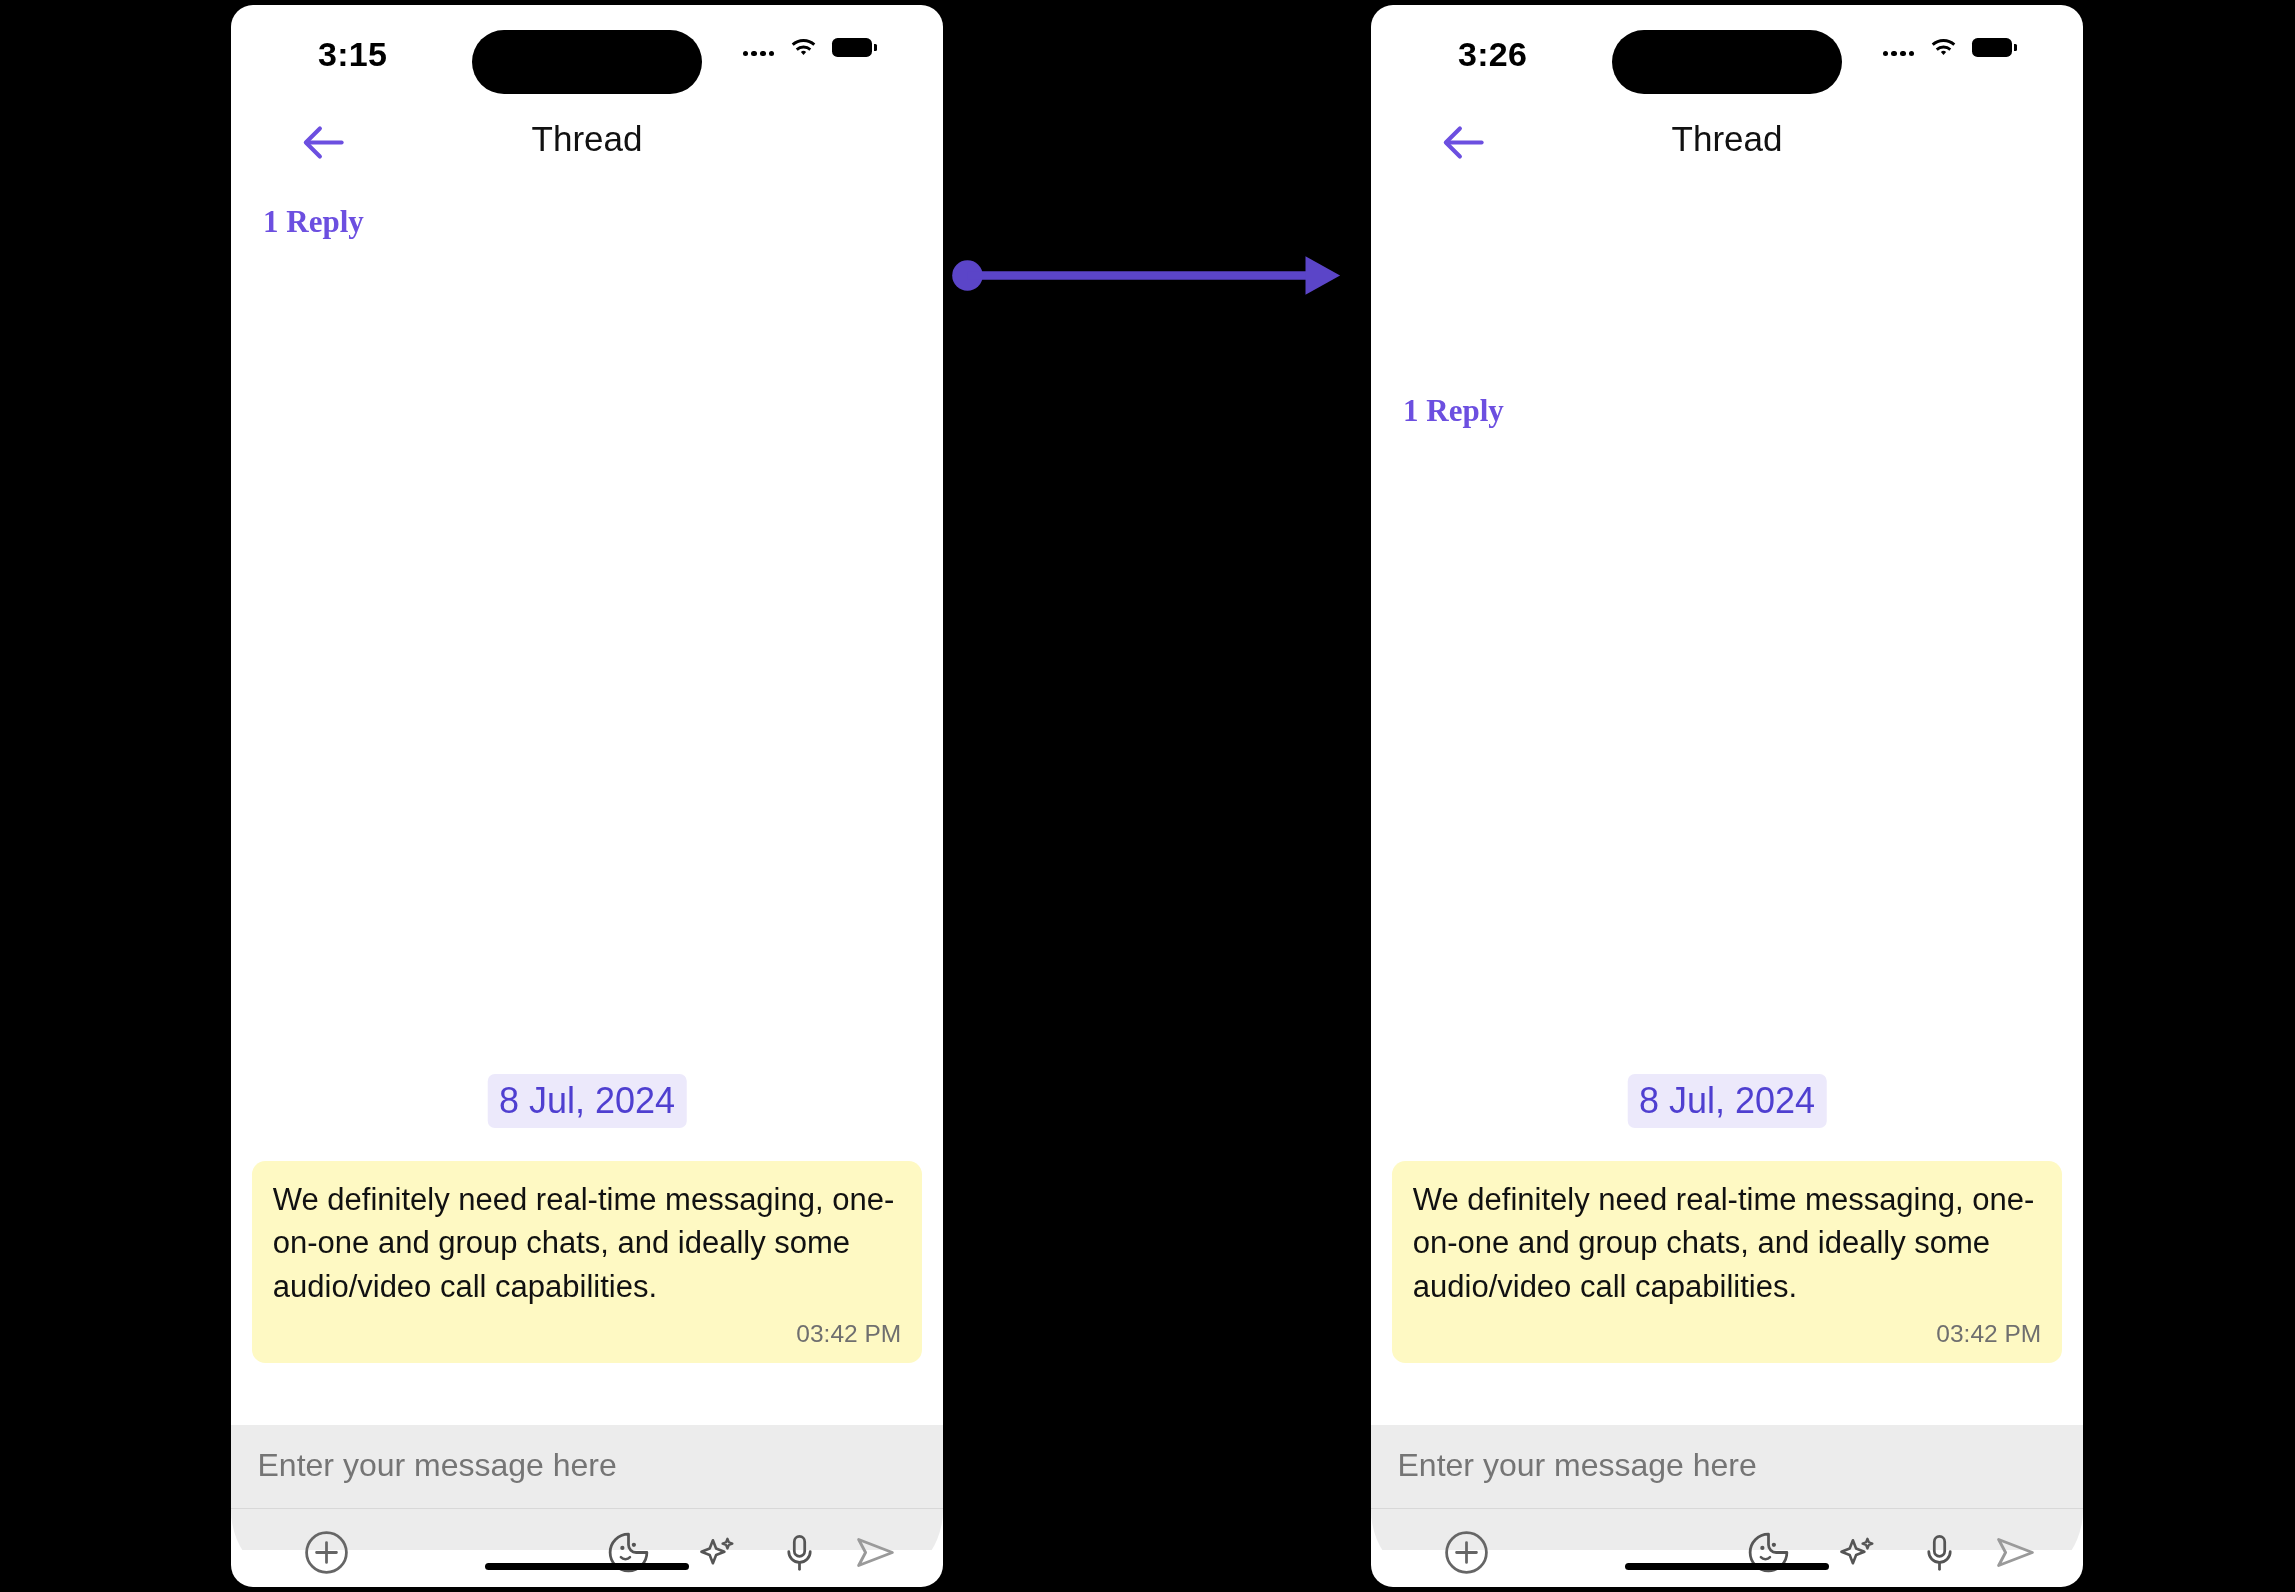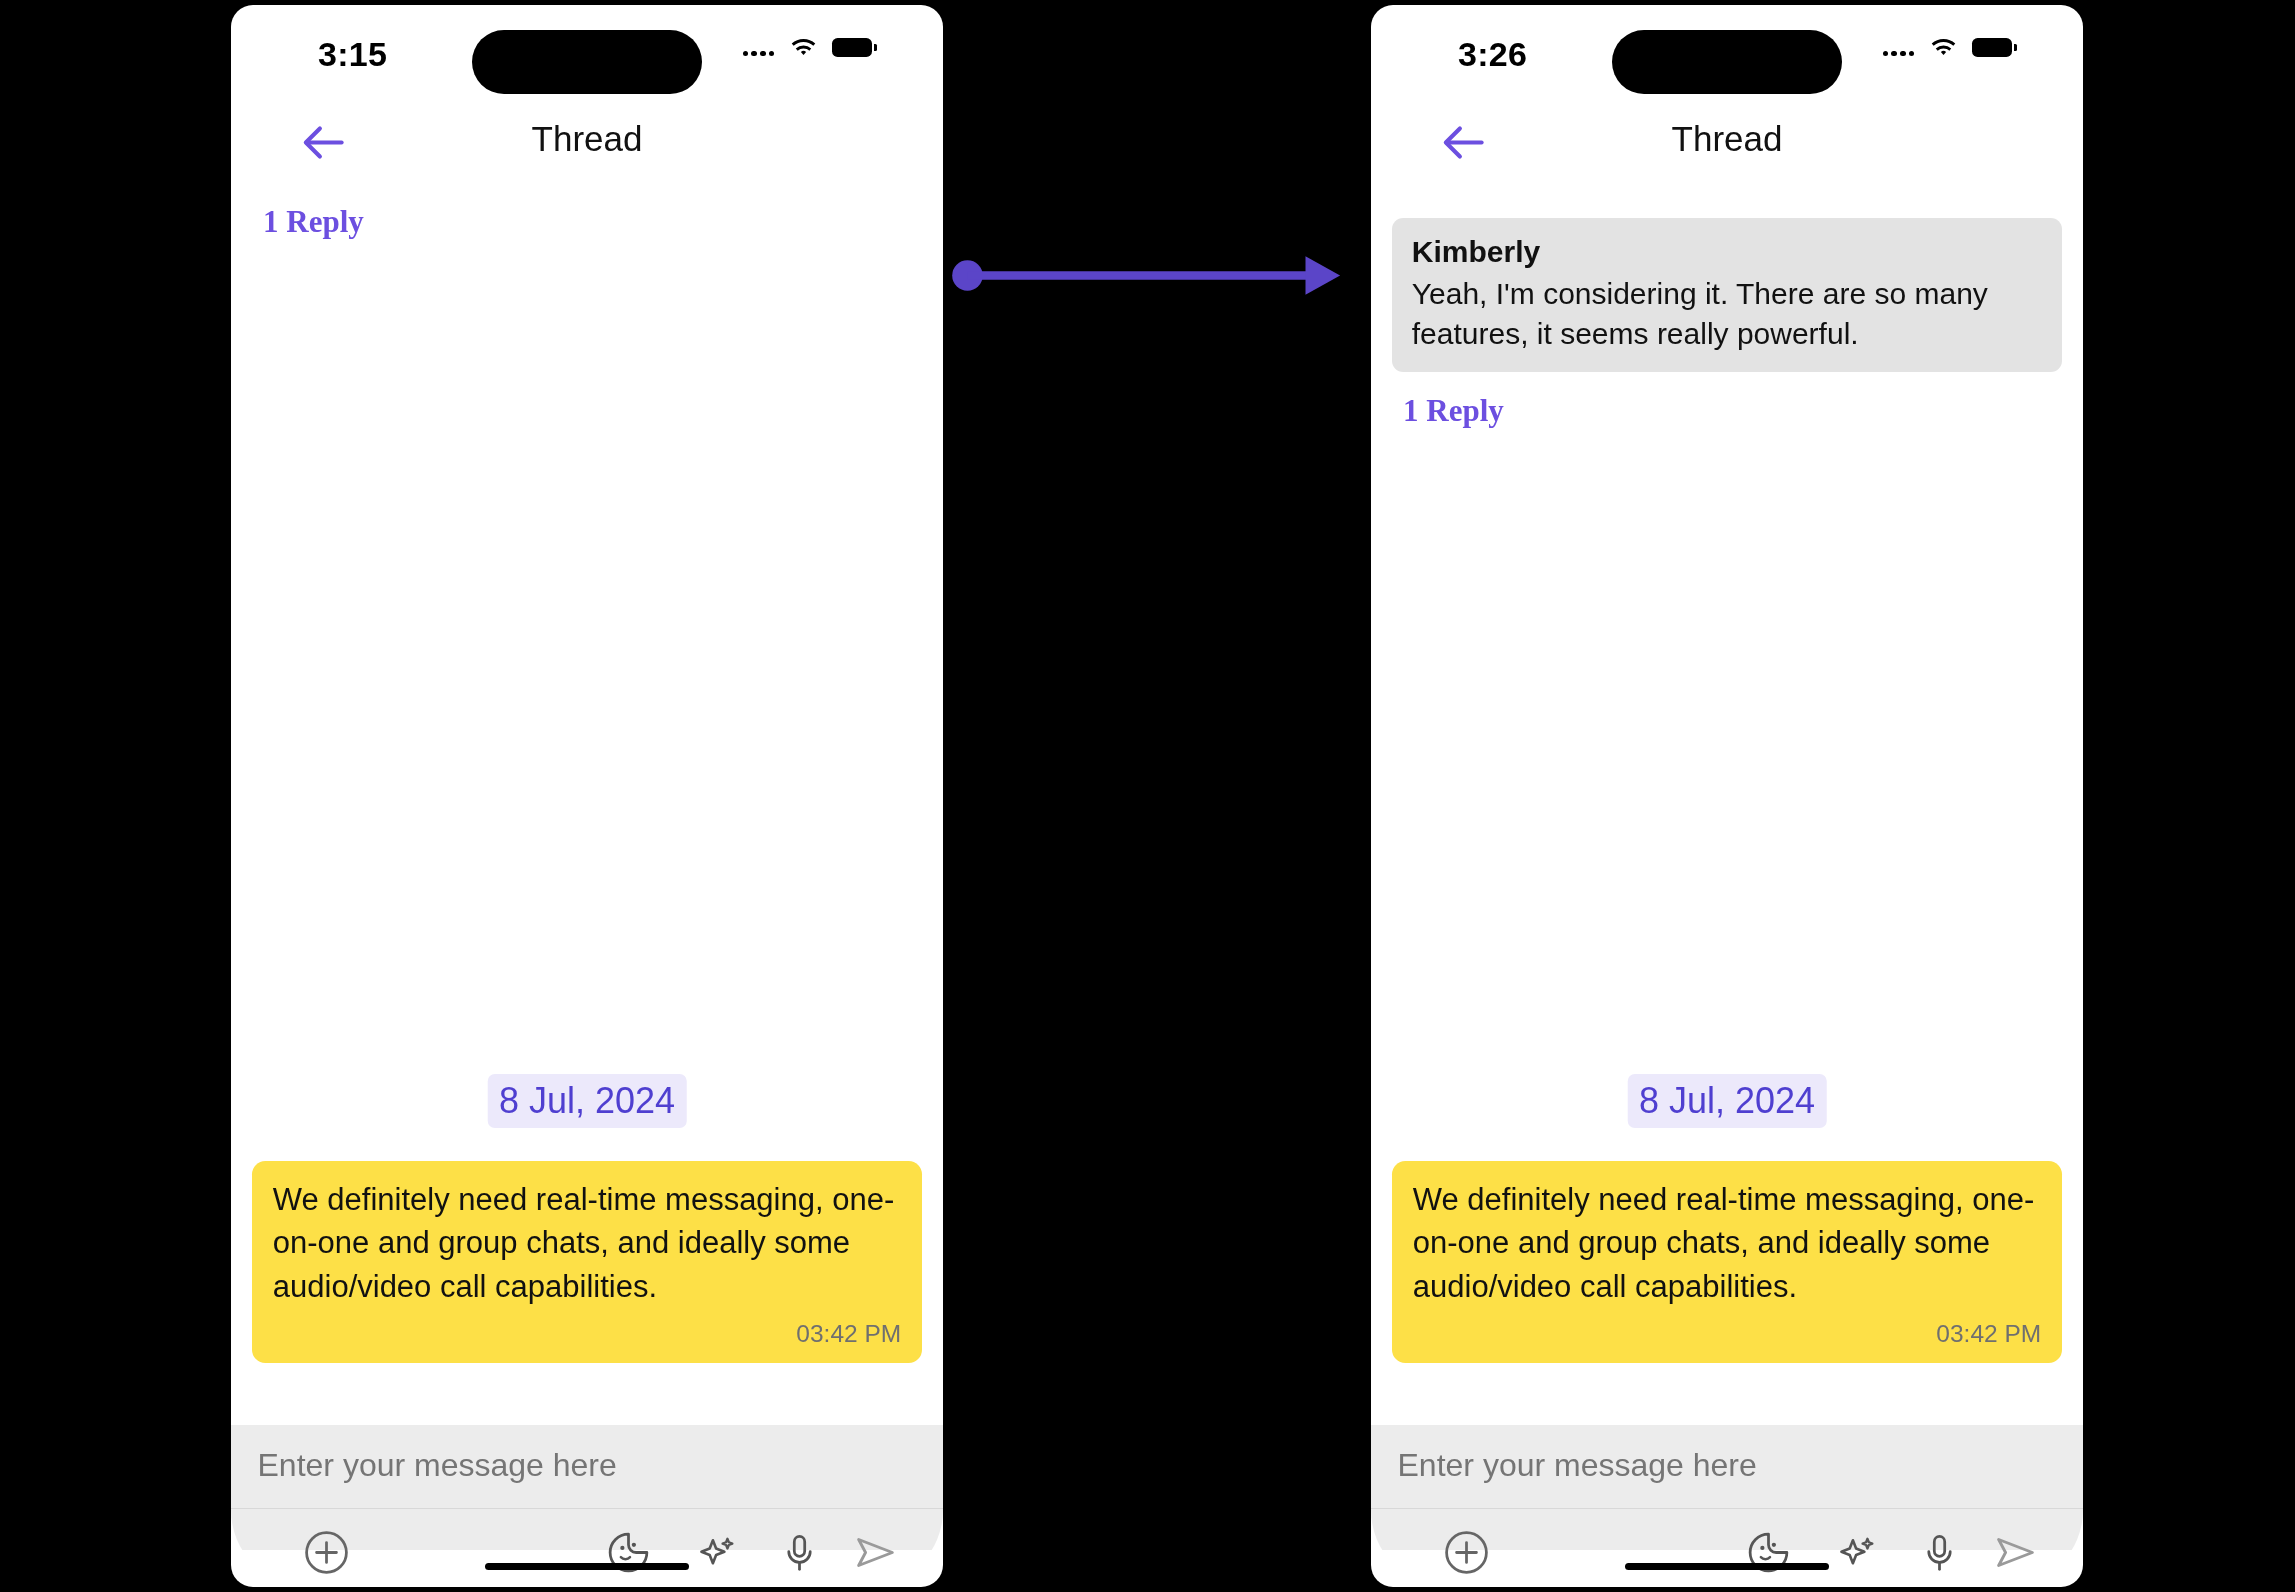--- a/index.html
+++ b/index.html
@@ -188,21 +188,21 @@
     border-radius: 7.1px;
     white-space: nowrap;
   }
 
   
   .bubble {
     position: absolute;
     left: 21.4px;
     right: 21.4px;
     bottom: 20.4px;
-    background: #fde047;
+    background: #fef9c3;
     border-radius: 13.3px;
     padding: 17.4px 20.4px 14.3px 20.4px;
     box-sizing: border-box;
   }
   .bubble-text {
     font-size: 31px;
     color: #111111;
     line-height: 1.40;
   }
   .bubble-time {
@@ -407,24 +407,20 @@
         <div class="back-arrow">
           <svg width="46" height="41" viewBox="0 0 36 32">
               <path d="M14 5 L3 16 L14 27" fill="none" stroke="#6c4fe0" stroke-width="3.2" stroke-linecap="round" stroke-linejoin="round"></path>
               <path d="M3.5 16 H31" fill="none" stroke="#6c4fe0" stroke-width="3.2" stroke-linecap="round"></path>
             </svg>
         </div>
         <div class="nav-title">Thread</div>
       </div>
 
       <div class="content">
-        <div class="parent-msg">
-          <div class="parent-sender">Kimberly</div>
-          <div class="parent-text">Yeah, I'm considering it.  There are so many features, it seems really powerful.</div>
-        </div>
 
         <div class="reply-count">1 Reply</div>
 
         <div class="date-chip">8 Jul, 2024</div>
 
         <div class="bubble">
           <div class="bubble-text">We definitely need real-time messaging, one-on-one and group chats, and ideally some audio/video call capabilities.</div>
           <div class="bubble-time">03:42 PM</div>
         </div>
       </div>

